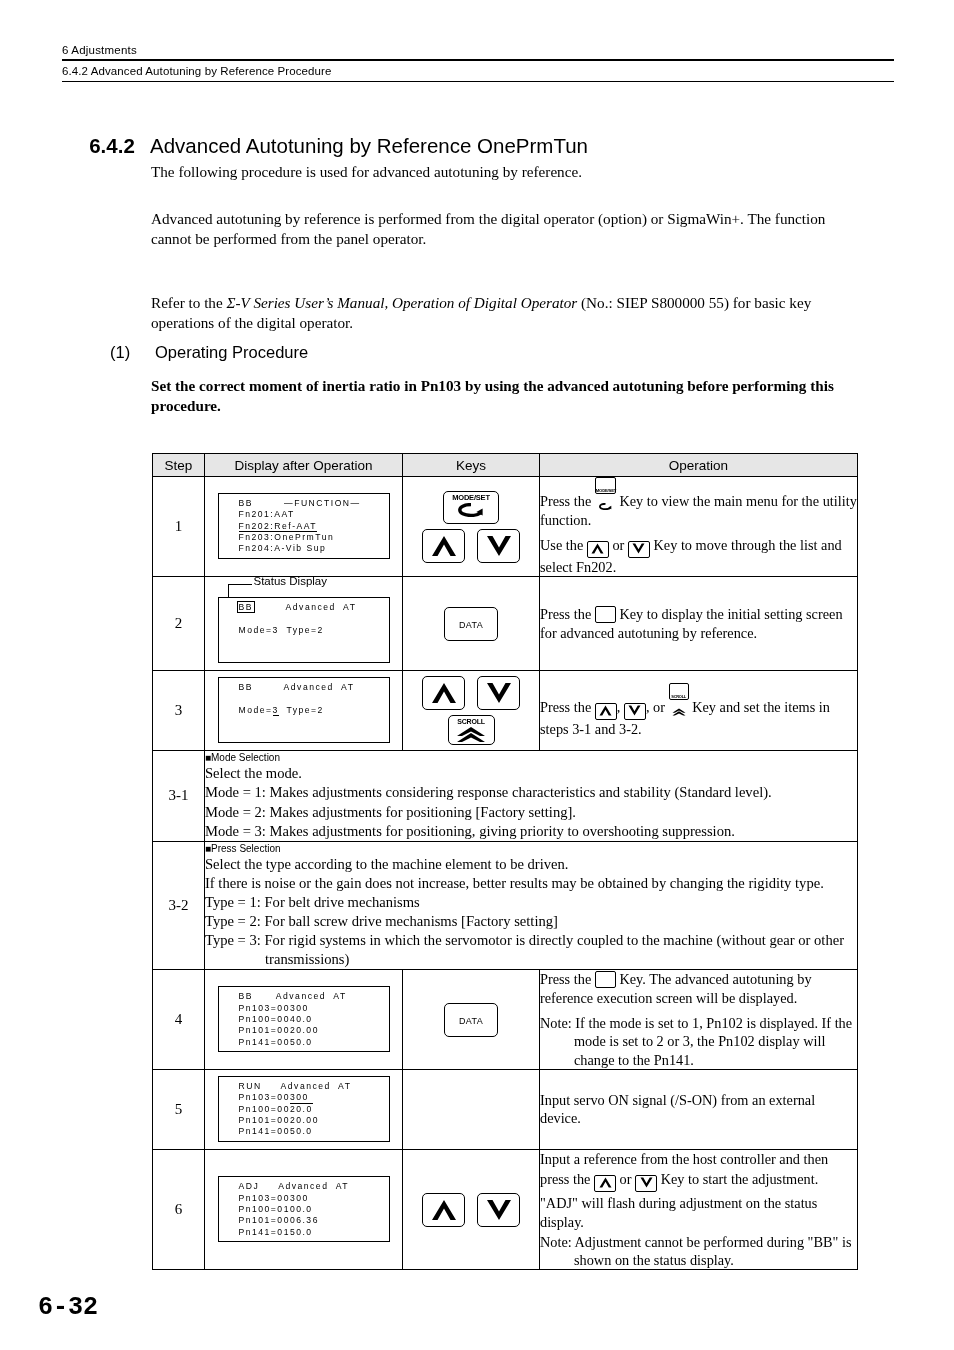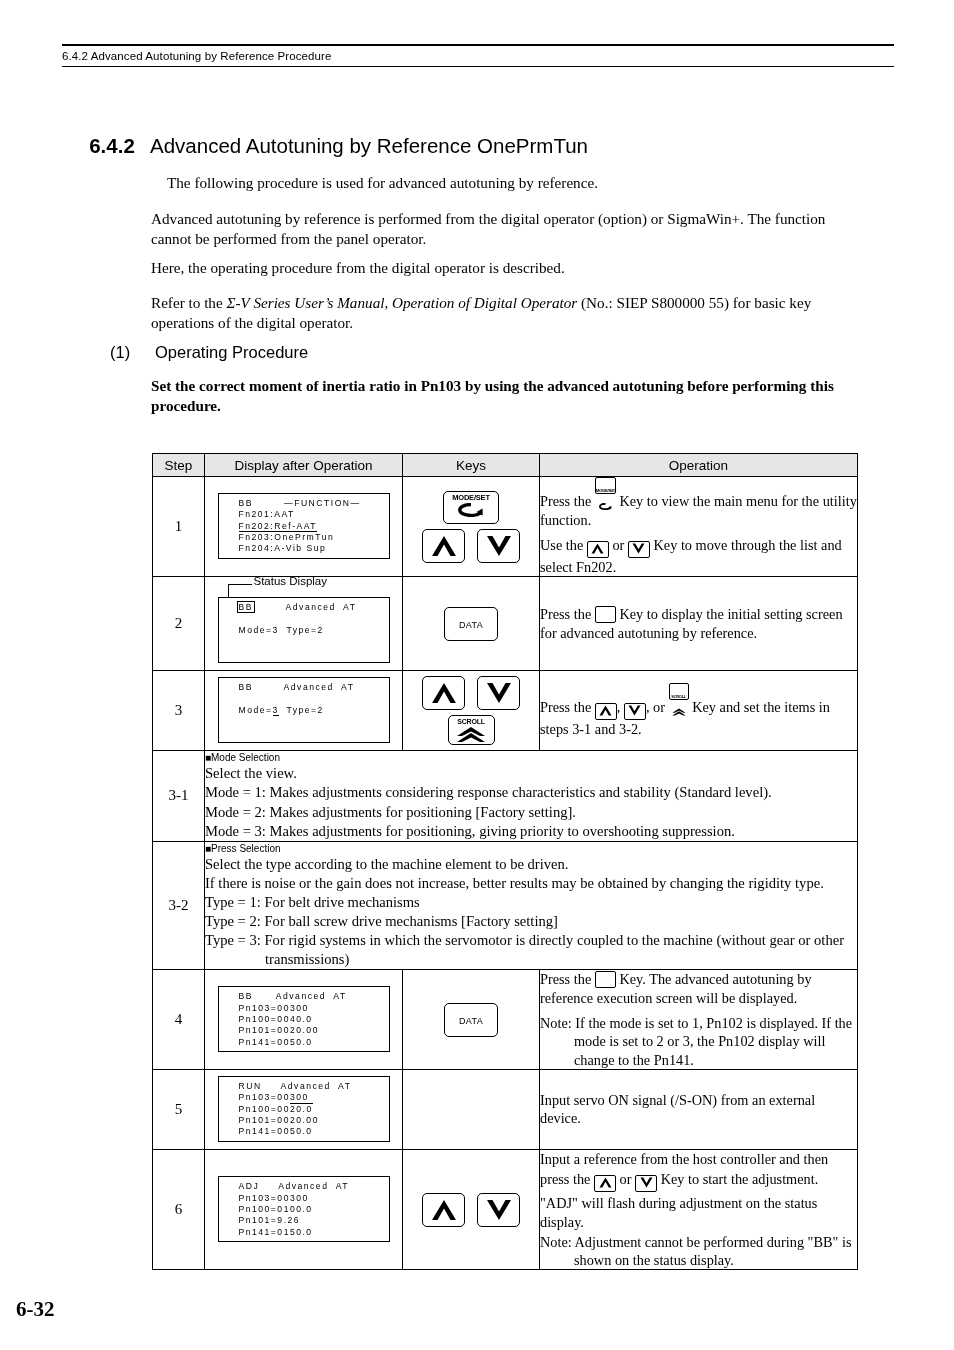--- a/index.html
+++ b/index.html
@@ -79,21 +79,21 @@
   }
 
   .para {
     position: absolute;
     left: 151px;
     width: 706px;
     font-size: 15.2px;
     line-height: 1.32;
     text-align: left;
   }
-  .p1 { top: 173px; margin-left: 16px; }
+  .p1 { top: 162px; }
   .p2 { top: 209px; }
   .p3 { top: 258px; }
   .p4 { top: 293px; }
   .p5 { top: 376px; font-weight: bold; }
   .ital { font-style: italic; }
 
   
   table.proc {
     position: absolute;
     left: 152px;
@@ -281,45 +281,45 @@
     font-family: "Liberation Sans", sans-serif;
     font-size: 10px;
   }
   td.block .bline { white-space: normal; }
   td.block .bline.ind { padding-left: 60px; text-indent: 0; }
   td.stepmid { text-align: center; font-size: 15px; vertical-align: middle; }
 
   
   .footer {
     position: absolute;
-    left: 16px;
+    left: 38px;
     bottom: 28px;
-    font-family: Liberation Serif, serif;
-    font-size: 21px;
+    font-family: Liberation Mono, monospace;
+    font-size: 25px;
     font-weight: bold;
   }
 </style>
 </head>
 <body>
 
 <div class="page">
 
   <div class="hdr">
+    <div class="hdr-chapter">6  Adjustments</div>
     <div class="hdr-rule"></div>
     <div class="hdr-section">6.4.2  Advanced Autotuning by Reference Procedure</div>
     <div class="hdr-rule2"></div>
   </div>
 
   <div class="h2">
     <span class="num">6.4.2</span><span>Advanced Autotuning by Reference OnePrmTun</span>
   </div>
 
   <div class="para p1">The following procedure is used for advanced autotuning by reference.</div>
   <div class="para p2">Advanced autotuning by reference is performed from the digital operator (option) or SigmaWin+. The function cannot be performed from the panel operator.</div>
-  <div class="para p3">Here, the operating procedure from the digital operator is described.</div>
   <div class="para p4"><span>Refer to the </span><span class="ital">Σ-V Series User’s Manual, Operation of Digital Operator</span><span> (No.: SIEP S800000 55) for basic key operations of the digital operator.</span></div>
 
   <div class="h3">
     <span class="num">(1)</span><span>Operating Procedure</span>
   </div>
   <div class="para p5">Set the correct moment of inertia ratio in Pn103 by using the advanced autotuning before performing this procedure.</div>
 
   <table class="proc">
     <colgroup>
       <col class="c-step">
@@ -452,21 +452,21 @@
                     <polygon points="15,1 29,10 24,10 15,5.5 6,10 1,10" fill="#000"></polygon>
                     <polygon points="15,7 29,16 24,16 15,11.5 6,16 1,16" fill="#000"></polygon>
                   </svg></span></span><span> Key and set the items in steps 3-1 and 3-2.</span></p>
         </td>
       </tr>
 
       <tr>
         <td class="stepmid">3-1</td>
         <td class="block" colspan="3">
           <div class="bhead">■Mode Selection</div>
-          <div class="bline">Select the view.</div>
+          <div class="bline">Select the mode.</div>
           <div class="bline">Mode = 1: Makes adjustments considering response characteristics and stability (Standard level).</div>
           <div class="bline">Mode = 2: Makes adjustments for positioning [Factory setting].</div>
           <div class="bline">Mode = 3: Makes adjustments for positioning, giving priority to overshooting suppression.</div>
         </td>
       </tr>
 
       <tr>
         <td class="stepmid">3-2</td>
         <td class="block" colspan="3">
           <div class="bhead">■Press Selection</div>
@@ -516,21 +516,21 @@
         </td>
       </tr>
 
       <tr>
         <td class="step">6</td>
         <td class="disp">
           <div class="lcd">
             <div class="row">ADJ     Advanced  AT</div>
             <div class="row">Pn103=00300</div>
             <div class="row">Pn100=0100.0</div>
-            <div class="row">Pn101=9.26</div>
+            <div class="row">Pn101=0006.36</div>
             <div class="row">Pn141=0150.0</div>
           </div>
         </td>
         <td class="keys">
           <div class="keyrow">
             <span class="keybox key-arrow">
               <svg width="26" height="22" viewBox="0 0 26 22">
                   <polygon points="13,1 25,21 19.5,21 13,9.5 6.5,21 1,21" fill="#000"></polygon>
                 </svg>
             </span>

